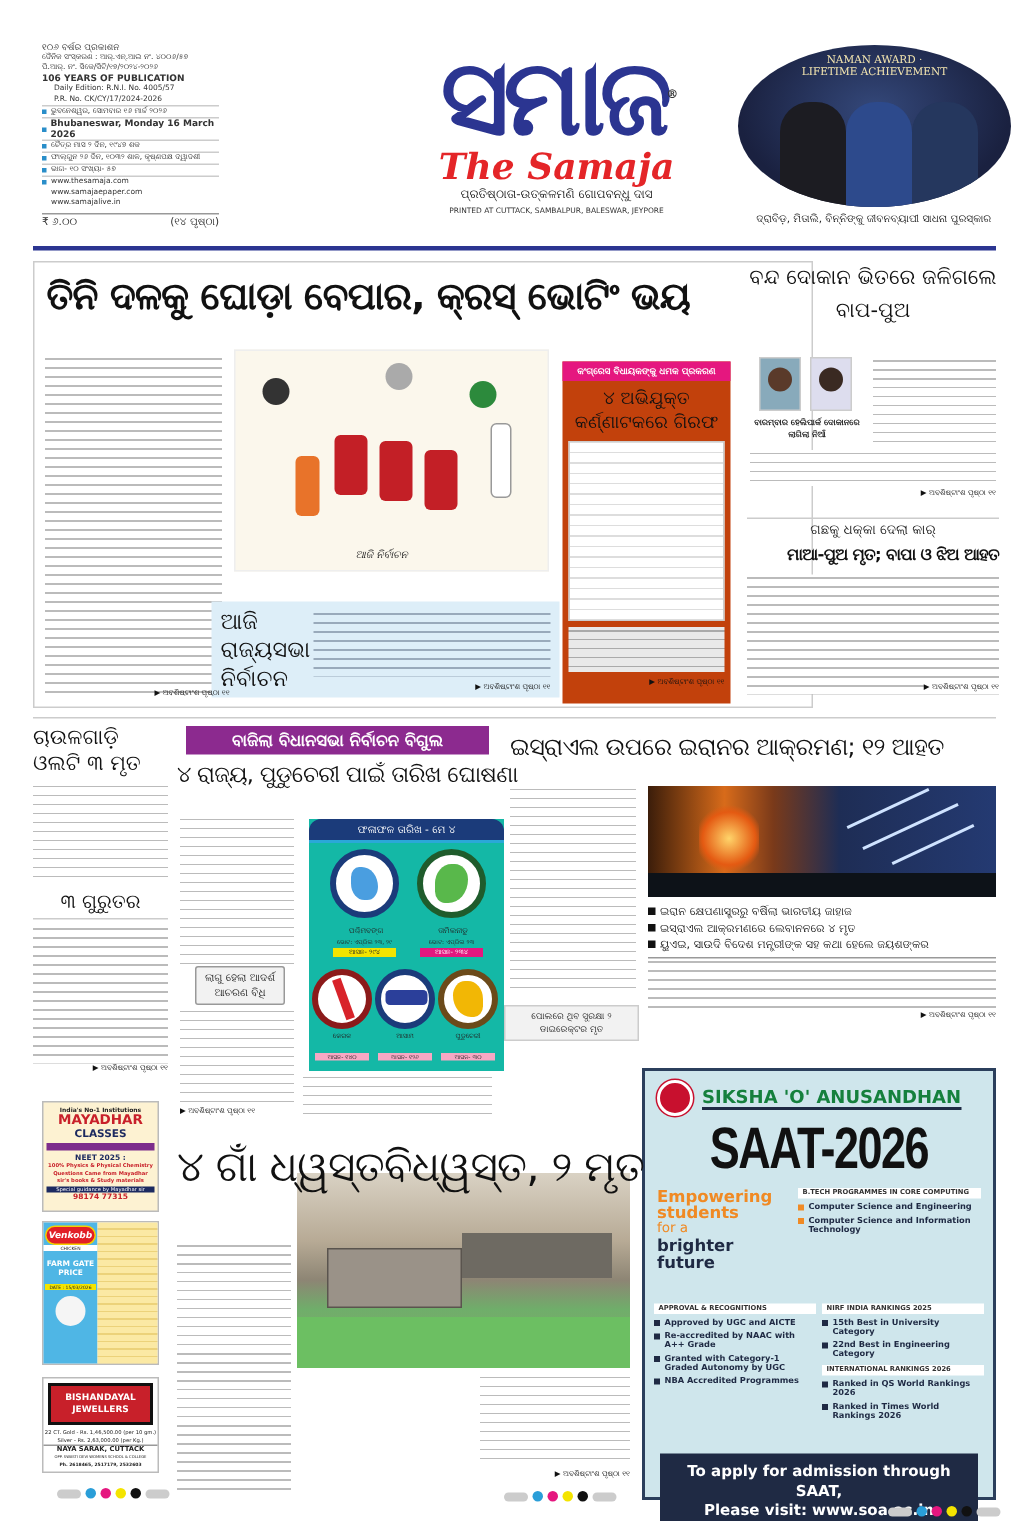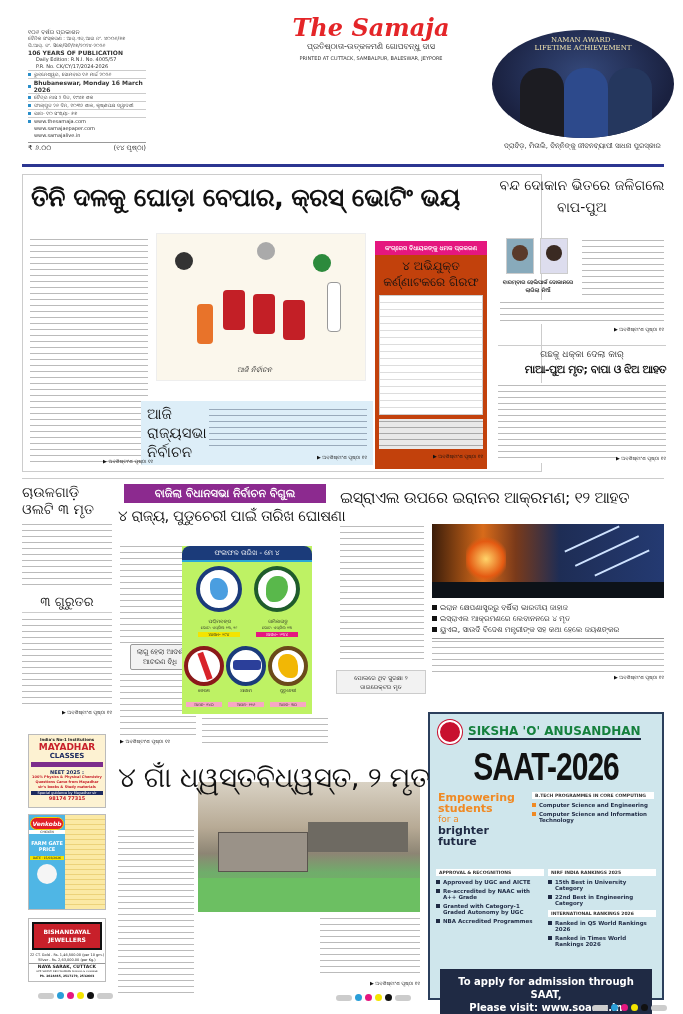--- a/index.html
+++ b/index.html
@@ -78,20 +78,21 @@
       <div>www.samajalive.in</div>
     </div>
   </div>
   <div style="display:flex;justify-content:space-between;border-top:1px solid #999;margin-top:3px;padding-top:2px;font-size:7px">
     <span>₹ ୬.୦୦</span>
     <span>(୧୪ ପୃଷ୍ଠା)</span>
   </div>
 </div>
 
 <div class="abs logo">
+  <div class="oriya"><span>ସମାଜ</span><sup style="font-size:8px;color:#333">®</sup></div>
   <div class="the">The Samaja</div>
   <div class="tag">ପ୍ରତିଷ୍ଠାତା-ଉତ୍କଳମଣି ଗୋପବନ୍ଧୁ ଦାସ</div>
   <div class="printed">PRINTED AT CUTTACK, SAMBALPUR, BALESWAR, JEYPORE</div>
 </div>
 
 <div class="abs topphoto">
   <div class="band">NAMAN AWARD · LIFETIME ACHIEVEMENT</div>
   <div class="person" style="left:28px;background:#1c1c22"></div>
   <div class="person" style="left:72px;background:#2d4a8c"></div>
   <div class="person" style="left:116px;background:#25375e"></div>
@@ -201,21 +202,21 @@
 </div>
 
 <div class="abs" style="left:118px;top:484px;width:214px;height:268px">
   <div class="purplebar" style="margin:0 6px">ବାଜିଲା ବିଧାନସଭା ନିର୍ବାଚନ ବିଗୁଲ</div>
   <div class="hl" style="font-size:15px;line-height:26px;font-weight:normal;text-align:center;letter-spacing:-0.5px;white-space:nowrap">୪ ରାଜ୍ୟ, ପୁଡୁଚେରୀ ପାଇଁ ତାରିଖ ଘୋଷଣା</div>
   <div class="gray-lines" style="position:absolute;left:2px;top:60px;width:76px;height:100px"></div>
   <div style="position:absolute;left:12px;top:160px;width:60px;border:1px solid #999;background:#f2f2f2;font-size:7px;text-align:center;padding:2px;line-height:10px;border-radius:2px">ଲାଗୁ ହେଲା ଆଦର୍ଶ ଆଚରଣ ବିଧି</div>
   <div class="gray-lines" style="position:absolute;left:2px;top:188px;width:76px;height:64px"></div>
   <div class="more" style="position:absolute;left:2px;top:254px">▶ ଅବଶିଷ୍ଟାଂଶ ପୃଷ୍ଠା ୧୧</div>
 
-  <div style="position:absolute;left:64px;top:62px;width:130px;height:168px;background:#bef264">
+  <div style="position:absolute;left:88px;top:62px;width:130px;height:168px;background:#14b8a6">
     <div style="background:#1b3b7a;color:#fff;font-size:7px;text-align:center;padding:3px;border-radius:8px 8px 0 0;border-bottom:2px solid #2aa8d8">ଫଳାଫଳ ତାରିଖ - ମେ ୪</div>
     <div class="circle" style="left:14px;top:20px;border-color:#1b3b7a">
         <div style="margin:8px auto;width:18px;height:22px;background:#4a9ee0;border-radius:30% 60% 40% 50%"></div>
       </div>
     <div class="circle" style="left:72px;top:20px;border-color:#1f5c2c">
         <div style="margin:6px auto;width:22px;height:26px;background:#59b84b;border-radius:50% 40% 60% 30%"></div>
       </div>
     <div style="position:absolute;left:10px;top:72px;width:56px;font-size:5px;text-align:center">ପଶ୍ଚିମବଙ୍ଗ</div>
     <div style="position:absolute;left:6px;top:79px;width:62px;font-size:4px;text-align:center">ଭୋଟ: ଏପ୍ରିଲ ୨୩, ୨୯</div>
     <div style="position:absolute;left:16px;top:86px;width:42px;font-size:4.5px;text-align:center;background:#f4e400">ଆସନ- ୨୯୪</div>

